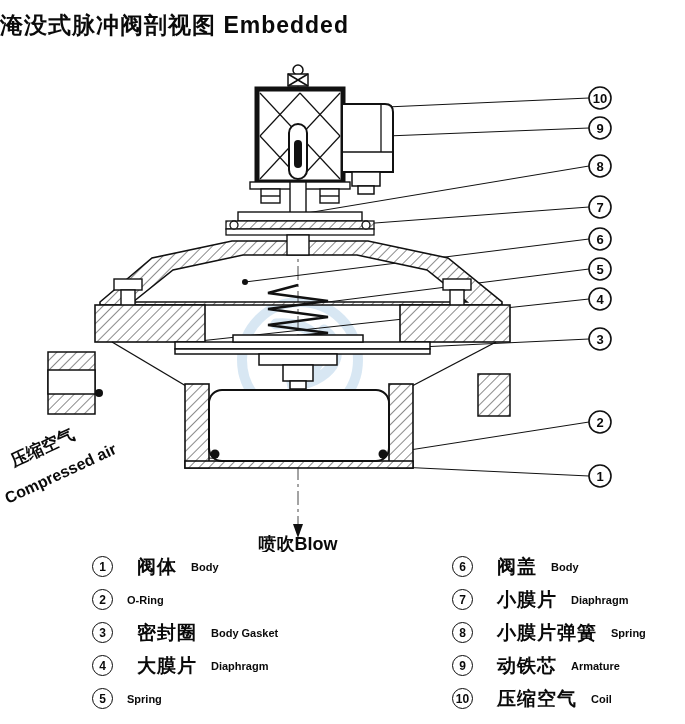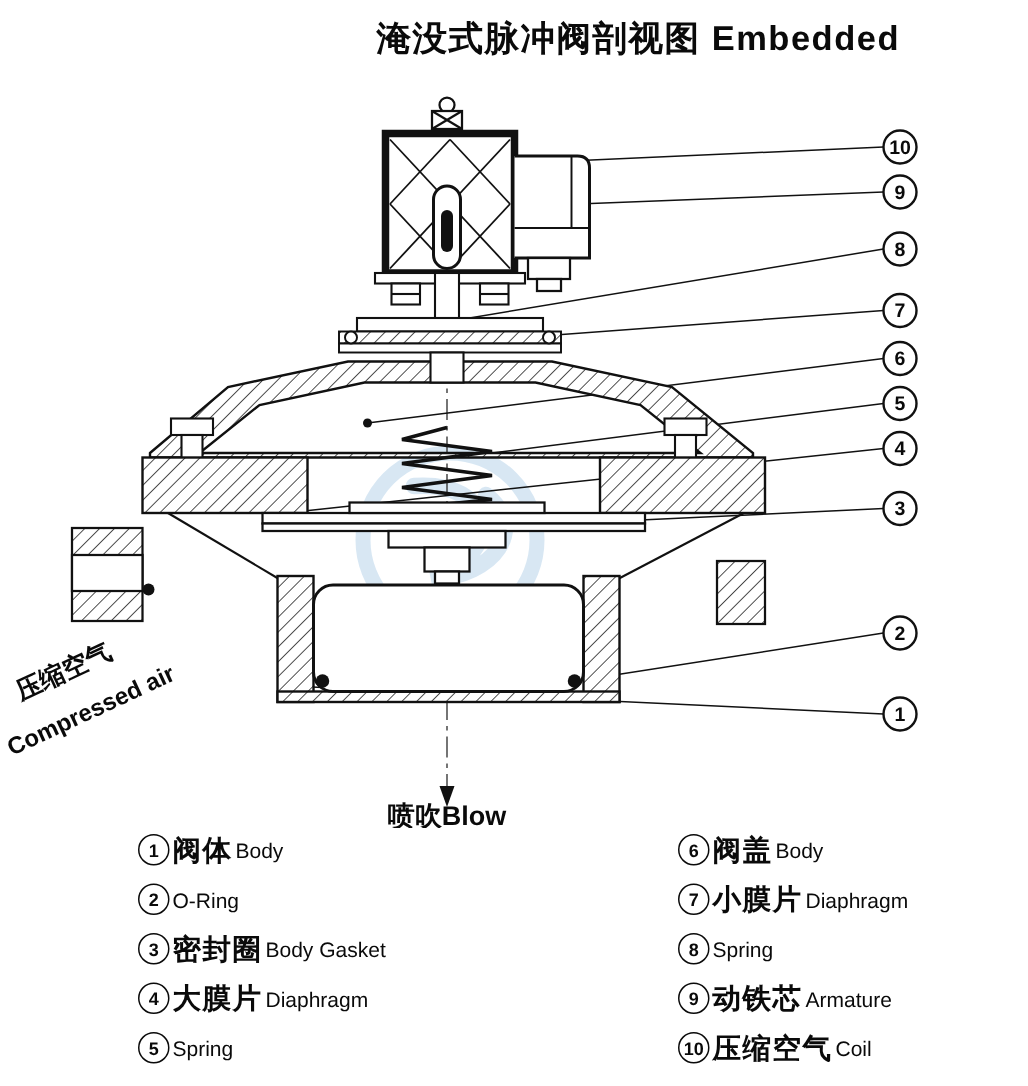--- a/index.html
+++ b/index.html
@@ -2,37 +2,37 @@
 <html><head>
 <meta charset="utf-8">
 <style>
   * { margin:0; padding:0; box-sizing:border-box; }
   html,body { background:#fff; }
   body {
     width:685px; height:724px; position:relative; overflow:hidden;
     font-family:"Liberation Sans","DejaVu Sans",sans-serif; color:#0a0a0a;
   }
   .page-title {
-    position:absolute; top:10px; left:0; width:600px; text-align:right;
+    position:absolute; top:10px; left:0; width:600px; text-align:left;
     font-size:23px; font-weight:bold; letter-spacing:1px;
   }
   svg.drawing { position:absolute; top:52px; left:0; }
   svg text { font-family:"Liberation Sans","DejaVu Sans",sans-serif; fill:#0a0a0a; }
   .legend { position:absolute; top:550px; left:0; width:685px; }
   .legend-col { position:absolute; top:0; }
   .legend-col.left  { left:92px; }
   .legend-col.right { left:452px; }
   .legend-row { display:flex; align-items:center; height:33px; white-space:nowrap; }
   .num-badge {
     width:21px; height:21px; border:1.6px solid #0a0a0a; border-radius:50%;
     display:inline-flex; align-items:center; justify-content:center;
     font-size:12px; font-weight:bold; flex:0 0 21px;
   }
-  .zh { font-size:19px; font-weight:700; margin-left:2px; letter-spacing:1px; }
-  .en { font-size:14px; font-weight:400; margin-left:2px; }
+  .zh { font-size:19px; font-weight:700; margin-left:24px; letter-spacing:1px; }
+  .en { font-size:11px; font-weight:700; margin-left:14px; }
 </style>
 </head>
 <body>
 
 <h1 class="page-title">淹没式脉冲阀剖视图 Embedded</h1>
 
 <svg class="drawing" width="685" height="500" viewBox="0 0 685 500">
   <defs>
     <pattern id="hatch" patternUnits="userSpaceOnUse" width="7" height="7" patternTransform="rotate(45)">
       <rect width="7" height="7" fill="#ffffff"></rect>
@@ -247,20 +247,21 @@
       <span class="zh">阀盖</span>
       <span class="en">Body</span>
     </div>
     <div class="legend-row">
       <span class="num-badge">7</span>
       <span class="zh">小膜片</span>
       <span class="en">Diaphragm</span>
     </div>
     <div class="legend-row">
       <span class="num-badge">8</span>
+      <span class="zh">小膜片弹簧</span>
       <span class="en">Spring</span>
     </div>
     <div class="legend-row">
       <span class="num-badge">9</span>
       <span class="zh">动铁芯</span>
       <span class="en">Armature</span>
     </div>
     <div class="legend-row">
       <span class="num-badge">10</span>
       <span class="zh">压缩空气</span>

